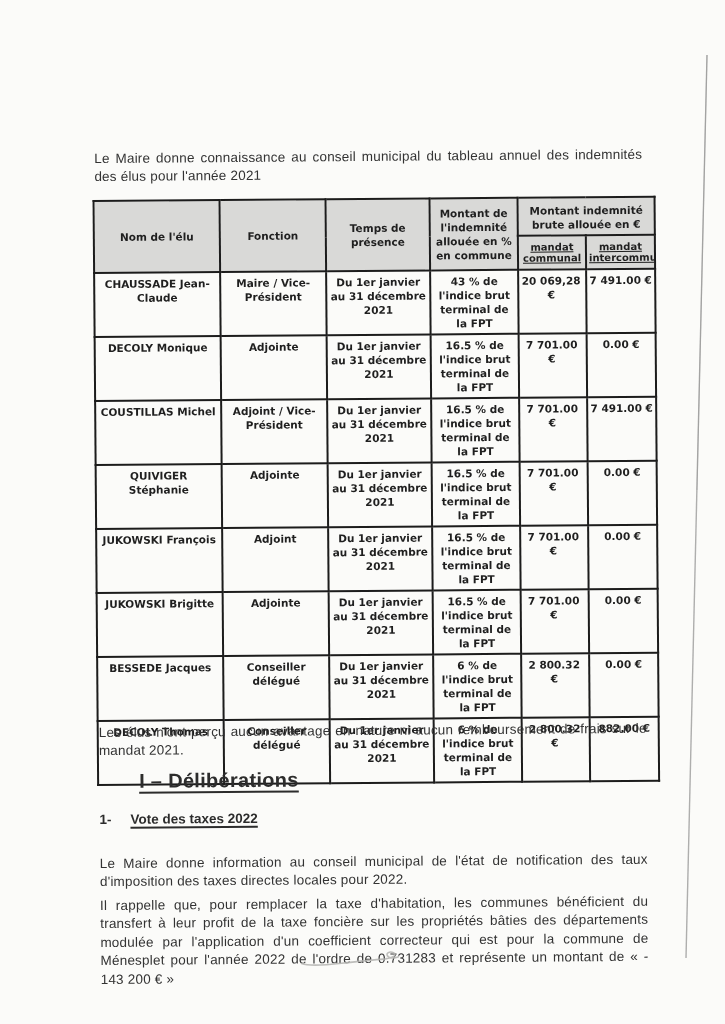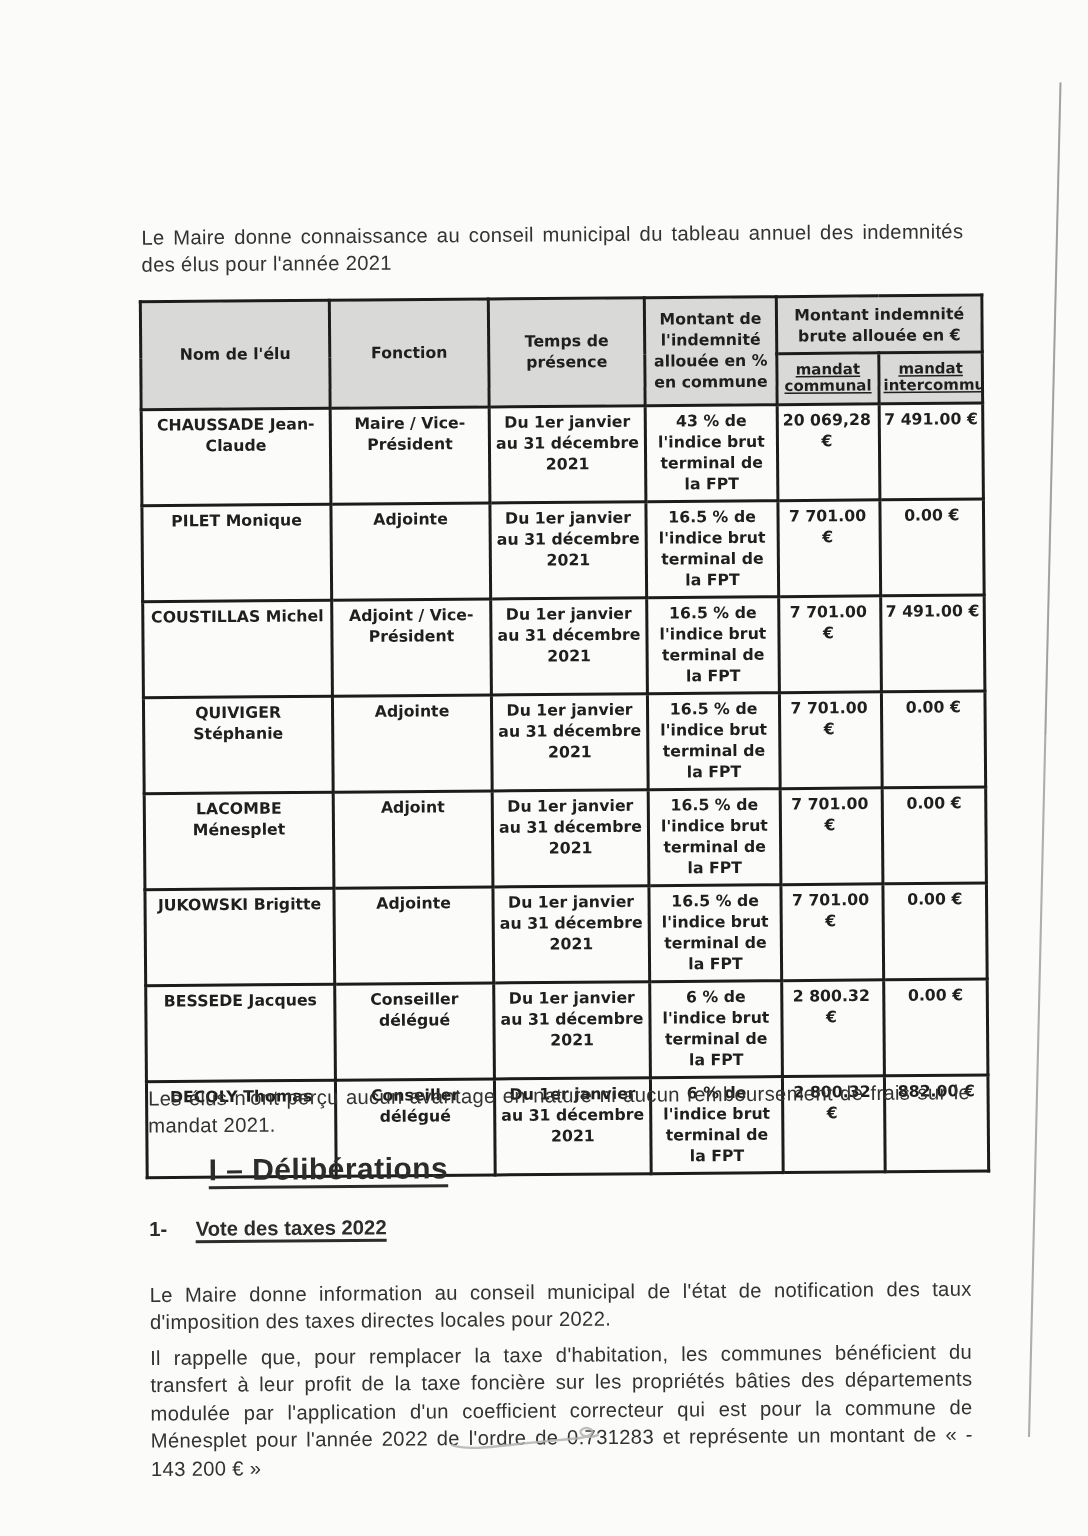--- a/index.html
+++ b/index.html
@@ -90,21 +90,21 @@
     <tbody>
       <tr>
         <td>CHAUSSADE Jean-Claude</td>
         <td>Maire / Vice-Président</td>
         <td>Du 1er janvier au 31 décembre 2021</td>
         <td>43 % de l'indice brut terminal de la FPT</td>
         <td class="amt-com">20 069,28 €</td>
         <td class="amt-int">7 491.00 €</td>
       </tr>
       <tr>
-        <td>PILET Monique</td>
+        <td>DECOLY Monique</td>
         <td>Adjointe</td>
         <td>Du 1er janvier au 31 décembre 2021</td>
         <td>16.5 % de l'indice brut terminal de la FPT</td>
         <td class="amt-com">7 701.00 €</td>
         <td class="amt-int">0.00 €</td>
       </tr>
       <tr>
         <td>COUSTILLAS Michel</td>
         <td>Adjoint / Vice-Président</td>
         <td>Du 1er janvier au 31 décembre 2021</td>
@@ -114,21 +114,21 @@
       </tr>
       <tr>
         <td>QUIVIGER Stéphanie</td>
         <td>Adjointe</td>
         <td>Du 1er janvier au 31 décembre 2021</td>
         <td>16.5 % de l'indice brut terminal de la FPT</td>
         <td class="amt-com">7 701.00 €</td>
         <td class="amt-int">0.00 €</td>
       </tr>
       <tr>
-        <td>LACOMBE Ménesplet</td>
+        <td>JUKOWSKI François</td>
         <td>Adjoint</td>
         <td>Du 1er janvier au 31 décembre 2021</td>
         <td>16.5 % de l'indice brut terminal de la FPT</td>
         <td class="amt-com">7 701.00 €</td>
         <td class="amt-int">0.00 €</td>
       </tr>
       <tr>
         <td>JUKOWSKI Brigitte</td>
         <td>Adjointe</td>
         <td>Du 1er janvier au 31 décembre 2021</td>

